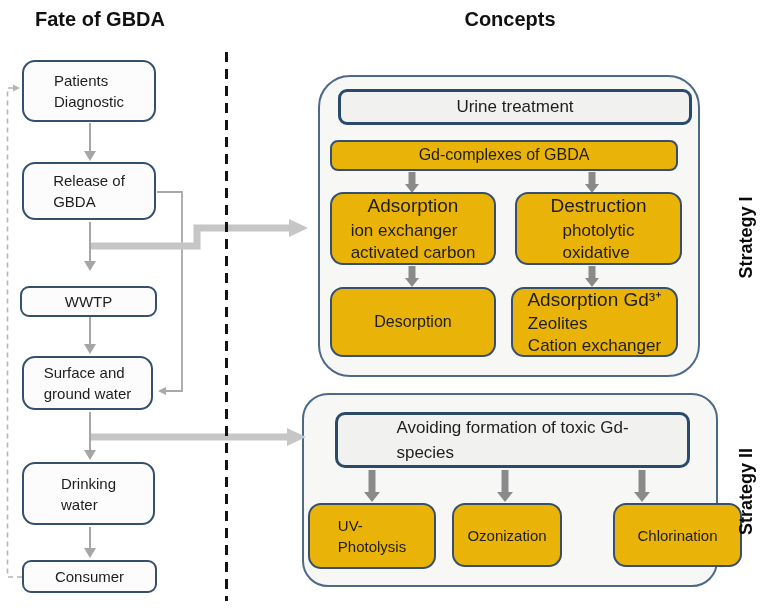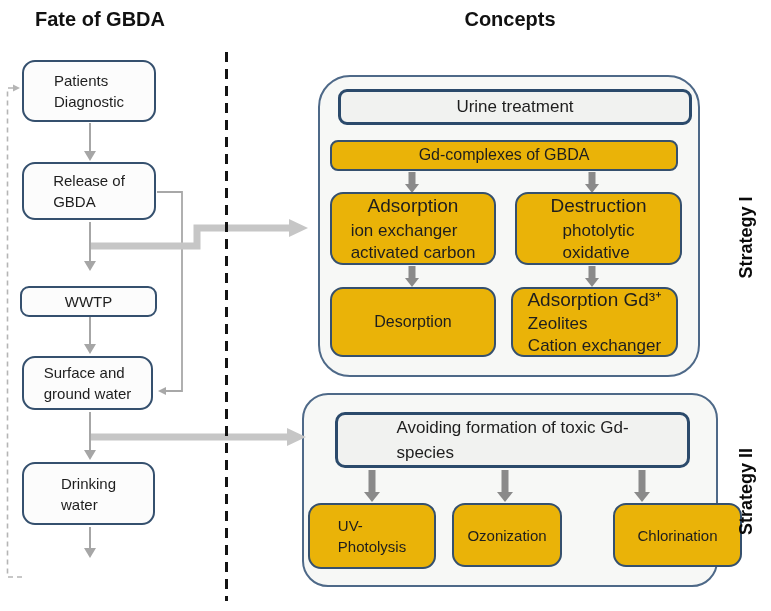--- a/index.html
+++ b/index.html
@@ -93,20 +93,21 @@
 
   <div class="box" style="left:22px;top:60px;width:130px;height:58px;">Patients
 Diagnostic</div>
   <div class="box" style="left:22px;top:162px;width:130px;height:54px;">Release of
 GBDA</div>
   <div class="box" style="left:20px;top:286px;width:133px;height:27px;border-radius:9px;">WWTP</div>
   <div class="box" style="left:22px;top:356px;width:127px;height:50px;">Surface and
 ground water</div>
   <div class="box" style="left:22px;top:462px;width:129px;height:59px;">Drinking
 water</div>
+  <div class="box" style="left:22px;top:560px;width:131px;height:29px;border-radius:9px;">Consumer</div>
 
   <div class="box hdr" style="left:330px;top:89px;width:348px;height:30px;">Urine treatment</div>
   <div class="box rbox" style="left:330px;top:140px;width:344px;height:27px;border-radius:8px;font-size:16px;">Gd-complexes of GBDA</div>
 
   <div class="box rbox" style="left:330px;top:192px;width:162px;height:69px;">
     <span class="b-title">Adsorption</span>
     <span class="b-sub">ion exchanger
 activated carbon</span>
   </div>
   <div class="box rbox" style="left:515px;top:192px;width:163px;height:69px;">

